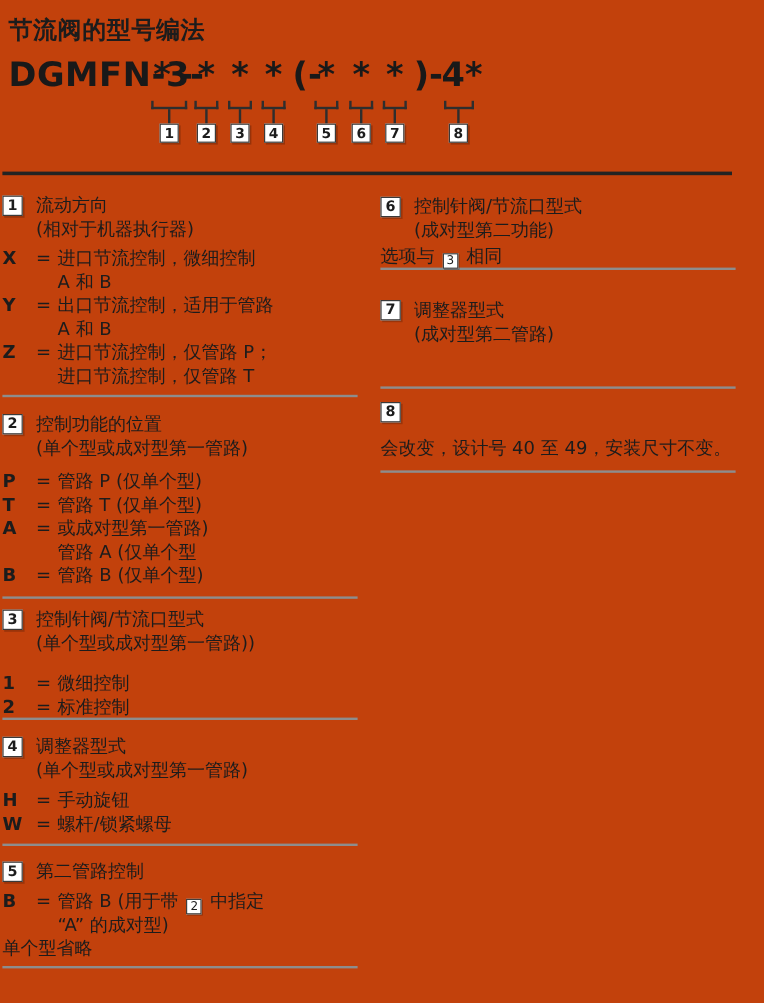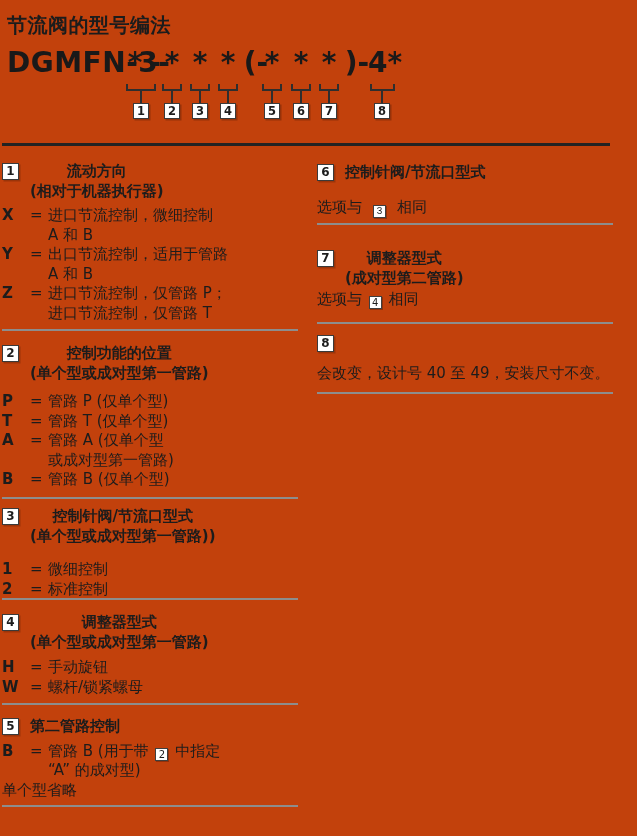--- a/index.html
+++ b/index.html
@@ -39,21 +39,21 @@
   .rule.dark { background:#232323; height:2.5px; }
 
   .section { position:absolute; font-size:15px; line-height:19.5px; }
   .sec-header { display:flex; gap:11px; align-items:flex-start; }
   .sec-numbox {
     flex:none; width:15px; height:15px; margin-top:1px; background:#fff;
     border:1.6px solid #3a3a3a; box-shadow:1.5px 1.5px 0 rgba(0,0,0,0.2);
     display:flex; align-items:center; justify-content:center;
     font-size:12px; font-weight:600;
   }
-  .sec-titles { font-weight:700;text-align:center; }
+  .sec-titles { font-weight:400; }
   .sec-rows { }
   .def-row { display:grid; grid-template-columns:28px 18px 1fr; }
   .def-row.nokey { display:block; }
   .def-key { font-weight:600; }
   .def-eq { }
   .inline-box {
     display:inline-flex; width:13px; height:13px; box-sizing:border-box;
     border:1px solid #3f3f3f; box-shadow:1px 1px 0 rgba(0,0,0,0.25);
     align-items:center; justify-content:center;
     font-size:10px; line-height:11px; margin:0 2px; vertical-align:-2px;
@@ -176,22 +176,22 @@
             <span class="def-key">T</span>
             <span class="def-eq">=</span>
             <div>
               <div class="def-line"><span>管路 T (仅单个型)</span></div>
             </div>
           </div>
           <div class="def-row">
             <span class="def-key">A</span>
             <span class="def-eq">=</span>
             <div>
+              <div class="def-line"><span>或成对型第一管路)</span></div>
               <div class="def-line"><span>管路 A (仅单个型</span></div>
-              <div class="def-line"><span>或成对型第一管路)</span></div>
             </div>
           </div>
           <div class="def-row">
             <span class="def-key">B</span>
             <span class="def-eq">=</span>
             <div>
               <div class="def-line"><span>管路 B (仅单个型)</span></div>
             </div>
           </div>
         </div>
@@ -263,37 +263,35 @@
             </div>
           </div>
         </div>
         <div class="sec-footer">单个型省略</div>
       </div>
       <div class="section" style="left: 317px; top: 163px; width: 296px;">
         <div class="sec-header">
           <div class="sec-numbox">6</div>
           <div class="sec-titles">
             <div>控制针阀/节流口型式</div>
-          </div>
-        </div>
-        <div class="sec-rows" style="margin-top: 16px; font-family: Liberation Mono, monospace;">
+            <div>(成对型第二功能)</div>
+          </div>
+        </div>
+        <div class="sec-rows" style="margin-top: 2px;">
           <div class="def-row nokey"><span>选项与 </span><span class="inline-box">3</span><span> 相同</span></div>
         </div>
       </div>
       <div class="section" style="left: 317px; top: 249px; width: 296px;">
         <div class="sec-header">
           <div class="sec-numbox">7</div>
           <div class="sec-titles">
             <div>调整器型式</div>
             <div>(成对型第二管路)</div>
           </div>
         </div>
-        <div class="sec-rows" style="margin-top: 2px;">
-          <div class="def-row nokey"><span>选项与 </span><span class="inline-box">4</span><span> 相同</span></div>
-        </div>
       </div>
       <div class="section" style="left: 317px; top: 334px; width: 296px;">
         <div class="sec-header">
           <div class="sec-numbox">8</div>
         </div>
         <div class="sec-rows" style="margin-top: 12px;">
           <div class="def-row nokey"><span>会改变，设计号 40 至 49，安装尺寸不变。</span></div>
         </div>
       </div>
     </div>

